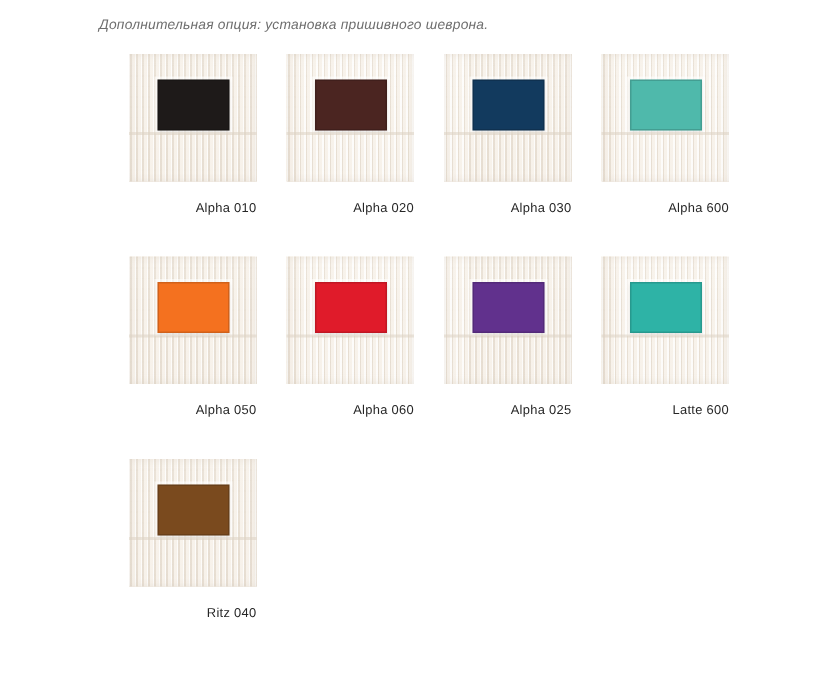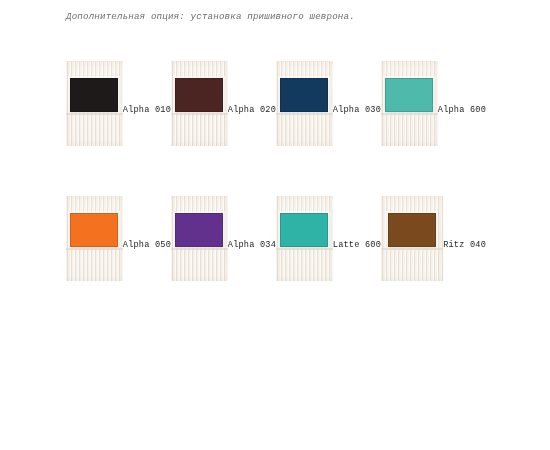--- a/index.html
+++ b/index.html
@@ -15,21 +15,20 @@
     color: #2b2b2b;
     position: relative;
   }
 
   .page {
     width: 550px;
     height: 450px;
     box-sizing: border-box;
     padding: 0;
     position: relative;
-    font-family: Liberation Mono, monospace;
   }
 
   
   .caption {
     position: absolute;
     left: 66px;
     top: 11px;
     font-size: 9.2px;
     font-style: italic;
     color: #6e6e6e;
@@ -45,22 +44,22 @@
     width: 420px;
     display: grid;
     grid-template-columns: repeat(4, 105px);
     grid-template-rows: repeat(3, 135px);
   }
 
   .cell {
     width: 105px;
     height: 135px;
     display: flex;
-    flex-direction: row;
-    align-items: center;
+    flex-direction: column;
+    align-items: flex-end;
   }
 
   
   .tile {
     width: 85px;
     height: 85px;
     position: relative;
     background-color: #f4eee6;
     background-image:
       repeating-linear-gradient(
@@ -151,23 +150,29 @@
         <div class="label">Alpha 600</div>
       </div>
       <div class="cell">
         <div class="tile">
           <div class="patch" style="background: rgb(244, 113, 31);"></div>
         </div>
         <div class="label">Alpha 050</div>
       </div>
       <div class="cell">
         <div class="tile">
+          <div class="patch" style="background: rgb(224, 27, 42);"></div>
+        </div>
+        <div class="label">Alpha 060</div>
+      </div>
+      <div class="cell">
+        <div class="tile">
           <div class="patch" style="background: rgb(97, 49, 141);"></div>
         </div>
-        <div class="label">Alpha 034</div>
+        <div class="label">Alpha 025</div>
       </div>
       <div class="cell">
         <div class="tile">
           <div class="patch" style="background: rgb(46, 179, 166);"></div>
         </div>
         <div class="label">Latte 600</div>
       </div>
       <div class="cell">
         <div class="tile">
           <div class="patch" style="background: rgb(122, 74, 30);"></div>

